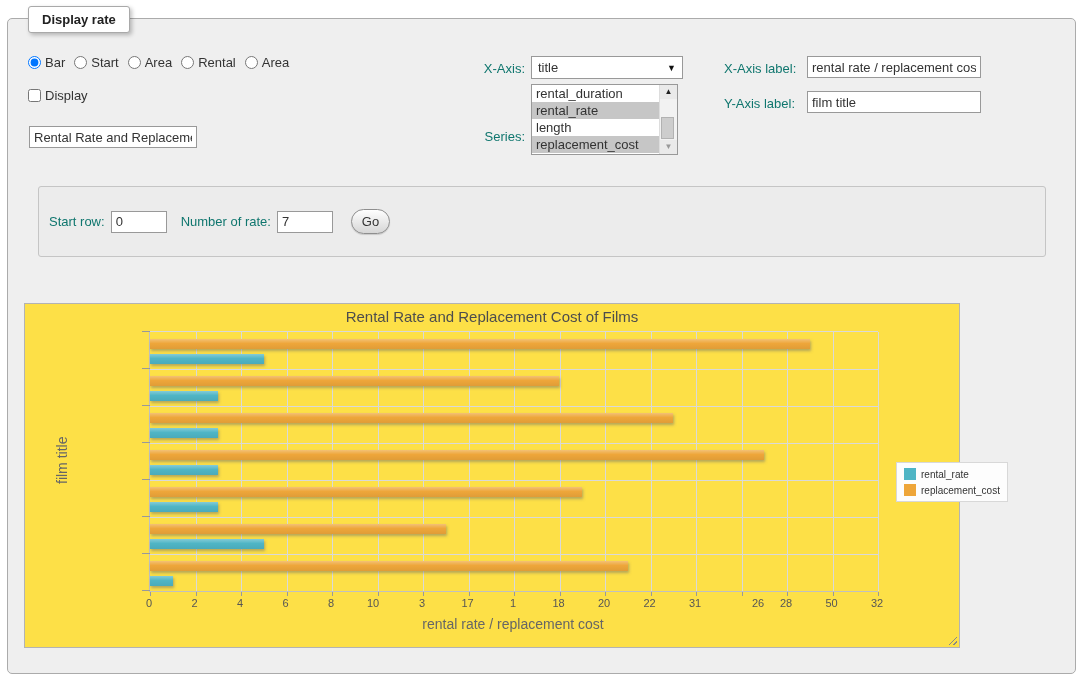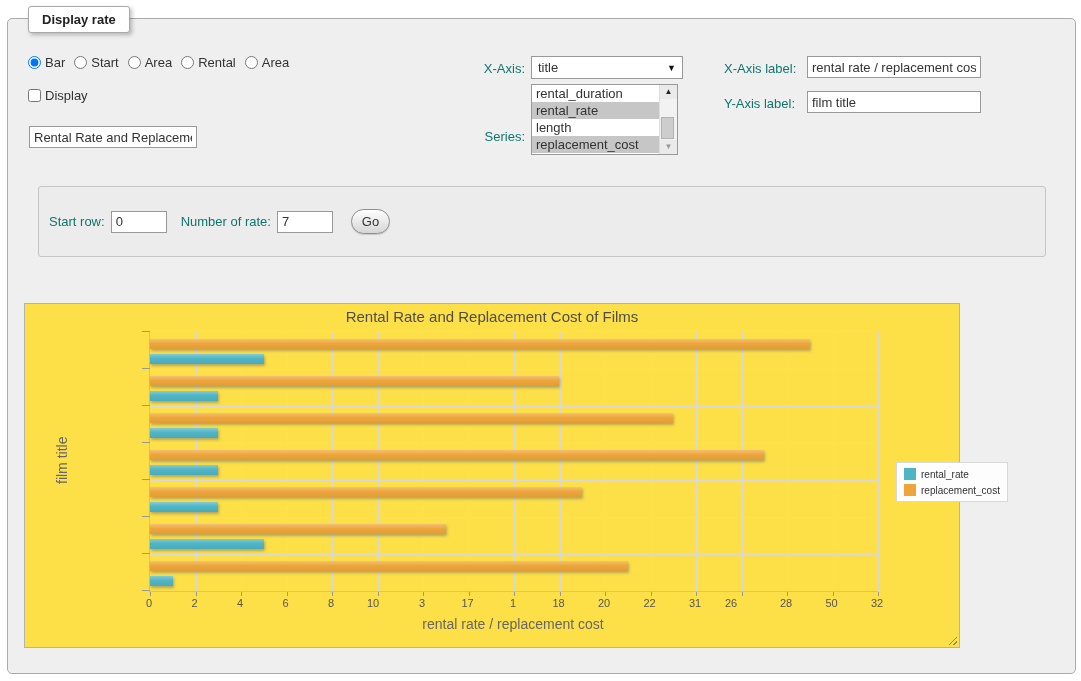--- a/index.html
+++ b/index.html
@@ -228,21 +228,21 @@
       <span class="xt" style="left:136.5px">6</span>
       <span class="xt" style="left:182.0px">8</span>
       <span class="xt" style="left:224px">10</span>
       <span class="xt" style="left:273.0px">3</span>
       <span class="xt" style="left:318.5px">17</span>
       <span class="xt" style="left:364.0px">1</span>
       <span class="xt" style="left:409.5px">18</span>
       <span class="xt" style="left:455.0px">20</span>
       <span class="xt" style="left:500.5px">22</span>
       <span class="xt" style="left:546.0px">31</span>
-      <span class="xt" style="left:582px">26</span>
+      <span class="xt" style="left:609px">26</span>
       <span class="xt" style="left:637.0px">28</span>
       <span class="xt" style="left:682.5px">50</span>
       <span class="xt" style="left:728.0px">32</span>
     </div>
   <div class="x-title">rental rate / replacement cost</div>
   <div class="legend">
       <div class="lg-item">
         <span class="sw" style="background:#4FB5C5"></span>
         <span class="lg-label">rental_rate</span>
       </div>

